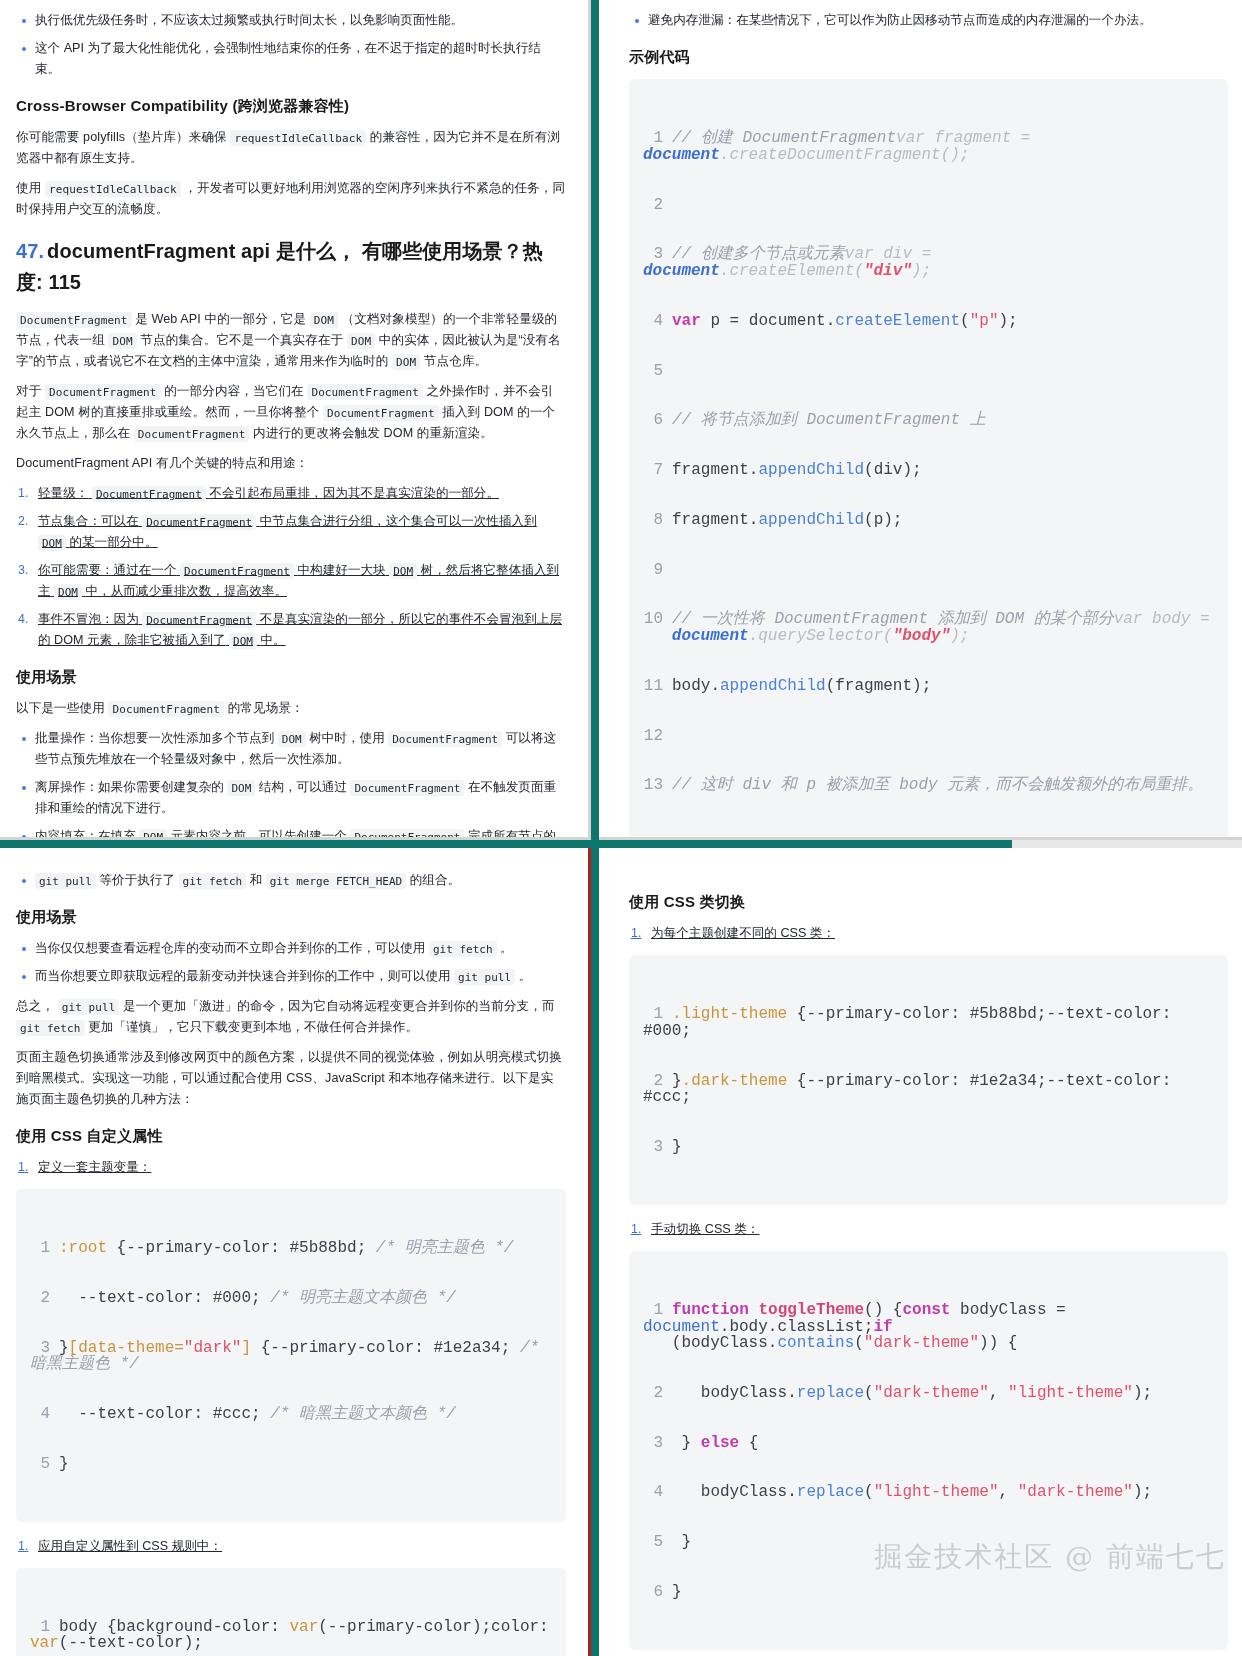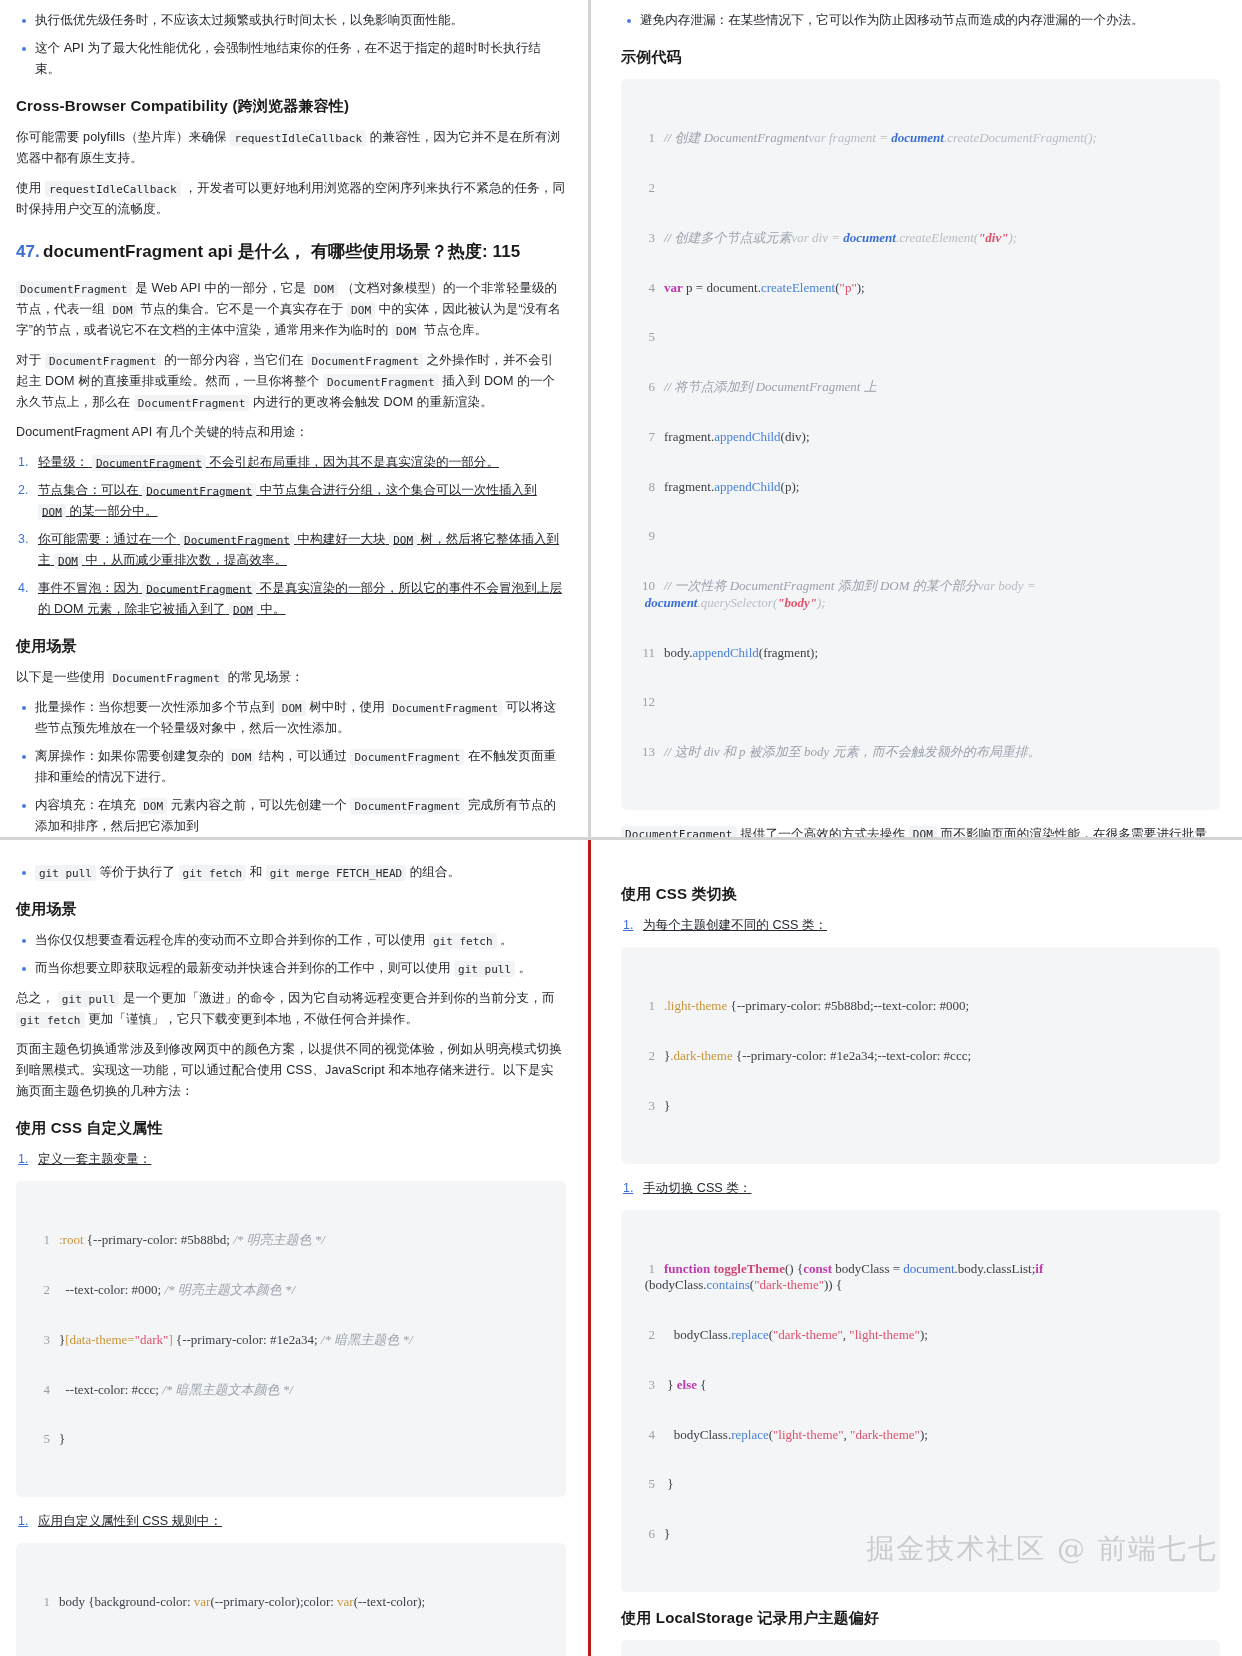--- a/index.html
+++ b/index.html
@@ -10,41 +10,41 @@
     font-family:"Liberation Sans","DejaVu Sans",sans-serif;
     color:#1a1a1a;
     overflow:hidden;
   }
   .grid {
     width:1012px; height:1656px;
     display:grid;
     grid-template-columns:591px 651px;
     grid-template-rows:840px 816px;
     background:#0f766e;
-    gap:0;
+    gap:8px;
   }
   .panel {
     background:#fff;
     overflow:hidden;
     position:relative;
     padding:10px 22px 0 16px;
   }
   .panel.p1 { border-right:3px solid #d4d4d4; border-bottom:3px solid #d4d4d4; }
   .panel.p2 { border-bottom:3px solid #d4d4d4; padding-left:30px; }
   .panel.p3 { border-right:3px solid #b91c1c; padding-top:22px;}
   .panel.p4 { padding-left:30px; padding-top:28px;}
 
   p, li { margin:0; }
   .para {
     font-size:12.6px; line-height:21px; margin:0 0 9px 0;
     color:#23272e; letter-spacing:0.1px;
   }
 
   h2.q {
-    font-size:17px; line-height:31px; font-weight:700;
+    font-size:20px; line-height:31px; font-weight:700;
     color:#1a1a1a; margin:16px 0 11px 0; letter-spacing:0.1px;
   }
   h2.q .num { color:#3b6fd4; font-weight:600; margin-right:3px; }
   h2.q.blue { color:#2f62c4; font-weight:600; font-size:21px; }
   h2.q.blue .num { color:#2f62c4; }
 
   h3.sec {
     font-size:15px; font-weight:700; color:#1a1a1a;
     margin:15px 0 10px 0; line-height:22px; letter-spacing:0.2px;
   }
@@ -80,22 +80,22 @@
     position:absolute; left:2px; top:0;
     color:#3b6fd4; font-size:12.4px;
   }
   ol.num.step > li::before { text-decoration:underline; }
 
   .code {
     background:#f4f5f7;
     border-radius:6px;
     padding:18px 14px 16px 14px;
     margin:11px 0 14px 0;
-    font-family:Liberation Serif, serif;
-    font-size:13px;
+    font-family:Liberation Mono, monospace;
+    font-size:16px;
     line-height:16.6px;
     overflow:hidden;
     white-space:pre-wrap;
     word-break:break-word;
   }
   .code .ln {
     display:inline-block; width:20px; text-align:right;
     color:#9aa1a9; margin-right:9px; user-select:none;
     vertical-align:top;
   }

